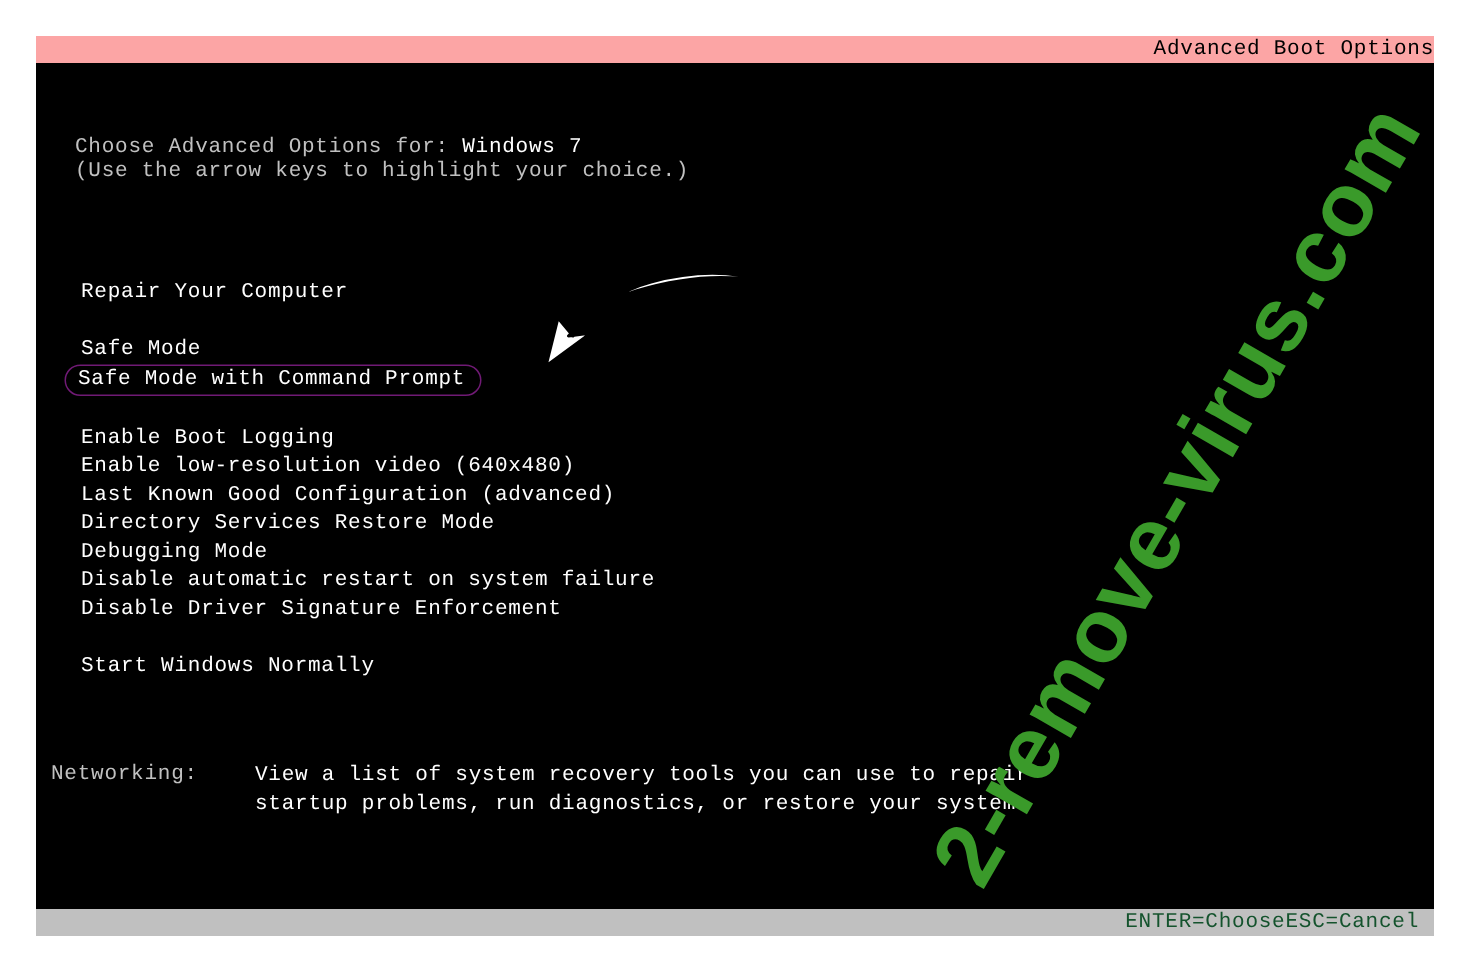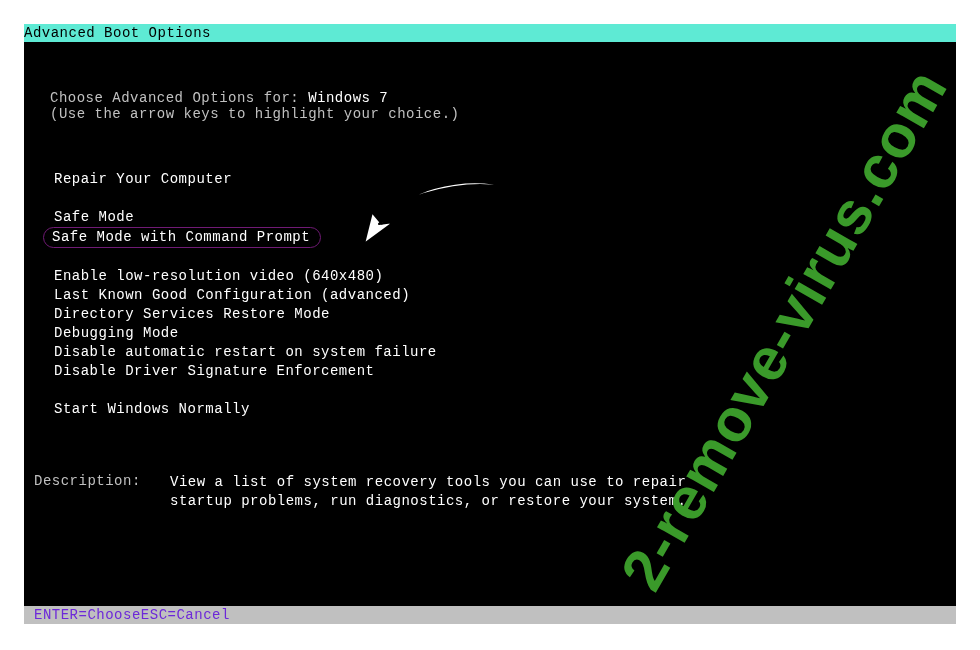--- a/index.html
+++ b/index.html
@@ -20,39 +20,39 @@
     left: 24px;
     top: 24px;
     width: 932px;
     height: 600px;
     background: #000;
     color: #c0c0c0;
     font-size: 14px;
     letter-spacing: 0.5px;
   }
   .title-bar {
-    background: #5eead4;
+    background: #fca5a5;
     color: #000;
-    text-align: left;
+    text-align: right;
     padding: 1px 0;
     font-weight: normal;
   }
   .content {
     padding: 0;
   }
   .instruction {
     padding-left: 26px;
     margin-top: 48px;
   }
   .white {
     color: #fff;
   }
   .menu {
     padding-left: 30px;
-    margin-top: 48px;
+    margin-top: 64px;
   }
   .menu-group {
     margin-bottom: 19px;
   }
   .menu-item {
     white-space: pre;
     line-height: 19px;
   }
   .highlighted {
     display: inline-block;
@@ -73,24 +73,24 @@
   .desc-text {
     max-width: 560px;
     line-height: 19px;
   }
   .footer-bar {
     position: absolute;
     bottom: 0;
     left: 0;
     right: 0;
     background: #c0c0c0;
-    color: #6d28d9;
+    color: #14532d;
     padding: 1px 10px;
     display: flex;
-    justify-content: flex-start;
+    justify-content: flex-end;
   }
   .arrow {
     position: absolute;
     left: 330px;
     top: 150px;
   }
   .watermark {
     position: absolute;
     left: 490px;
     top: 295px;
@@ -126,36 +126,37 @@
       <div class="menu-group">
         <div class="menu-item white">Repair Your Computer</div>
       </div>
 
       <div class="menu-group">
           <div class="menu-item white">Safe Mode</div>
           <div class="menu-item white"><span class="highlighted">Safe Mode with Command Prompt</span></div>
         </div>
 
       <div class="menu-group">
+        <div class="menu-item white">Enable Boot Logging</div>
         <div class="menu-item white">Enable low-resolution video (640x480)</div>
         <div class="menu-item white">Last Known Good Configuration (advanced)</div>
         <div class="menu-item white">Directory Services Restore Mode</div>
         <div class="menu-item white">Debugging Mode</div>
         <div class="menu-item white">Disable automatic restart on system failure</div>
         <div class="menu-item white">Disable Driver Signature Enforcement</div>
       </div>
 
       <div class="menu-group">
         <div class="menu-item white">Start Windows Normally</div>
       </div>
 
     </div>
 
     <div class="description-block">
-      <div class="desc-label">Description:</div>
+      <div class="desc-label">Networking:</div>
       <div class="desc-text white">View a list of system recovery tools you can use to repair startup problems, run diagnostics, or restore your system.</div>
     </div>
 
   </div>
 
   <div class="footer-bar">
     <span>ENTER=Choose</span>
     <span>ESC=Cancel</span>
   </div>
 

